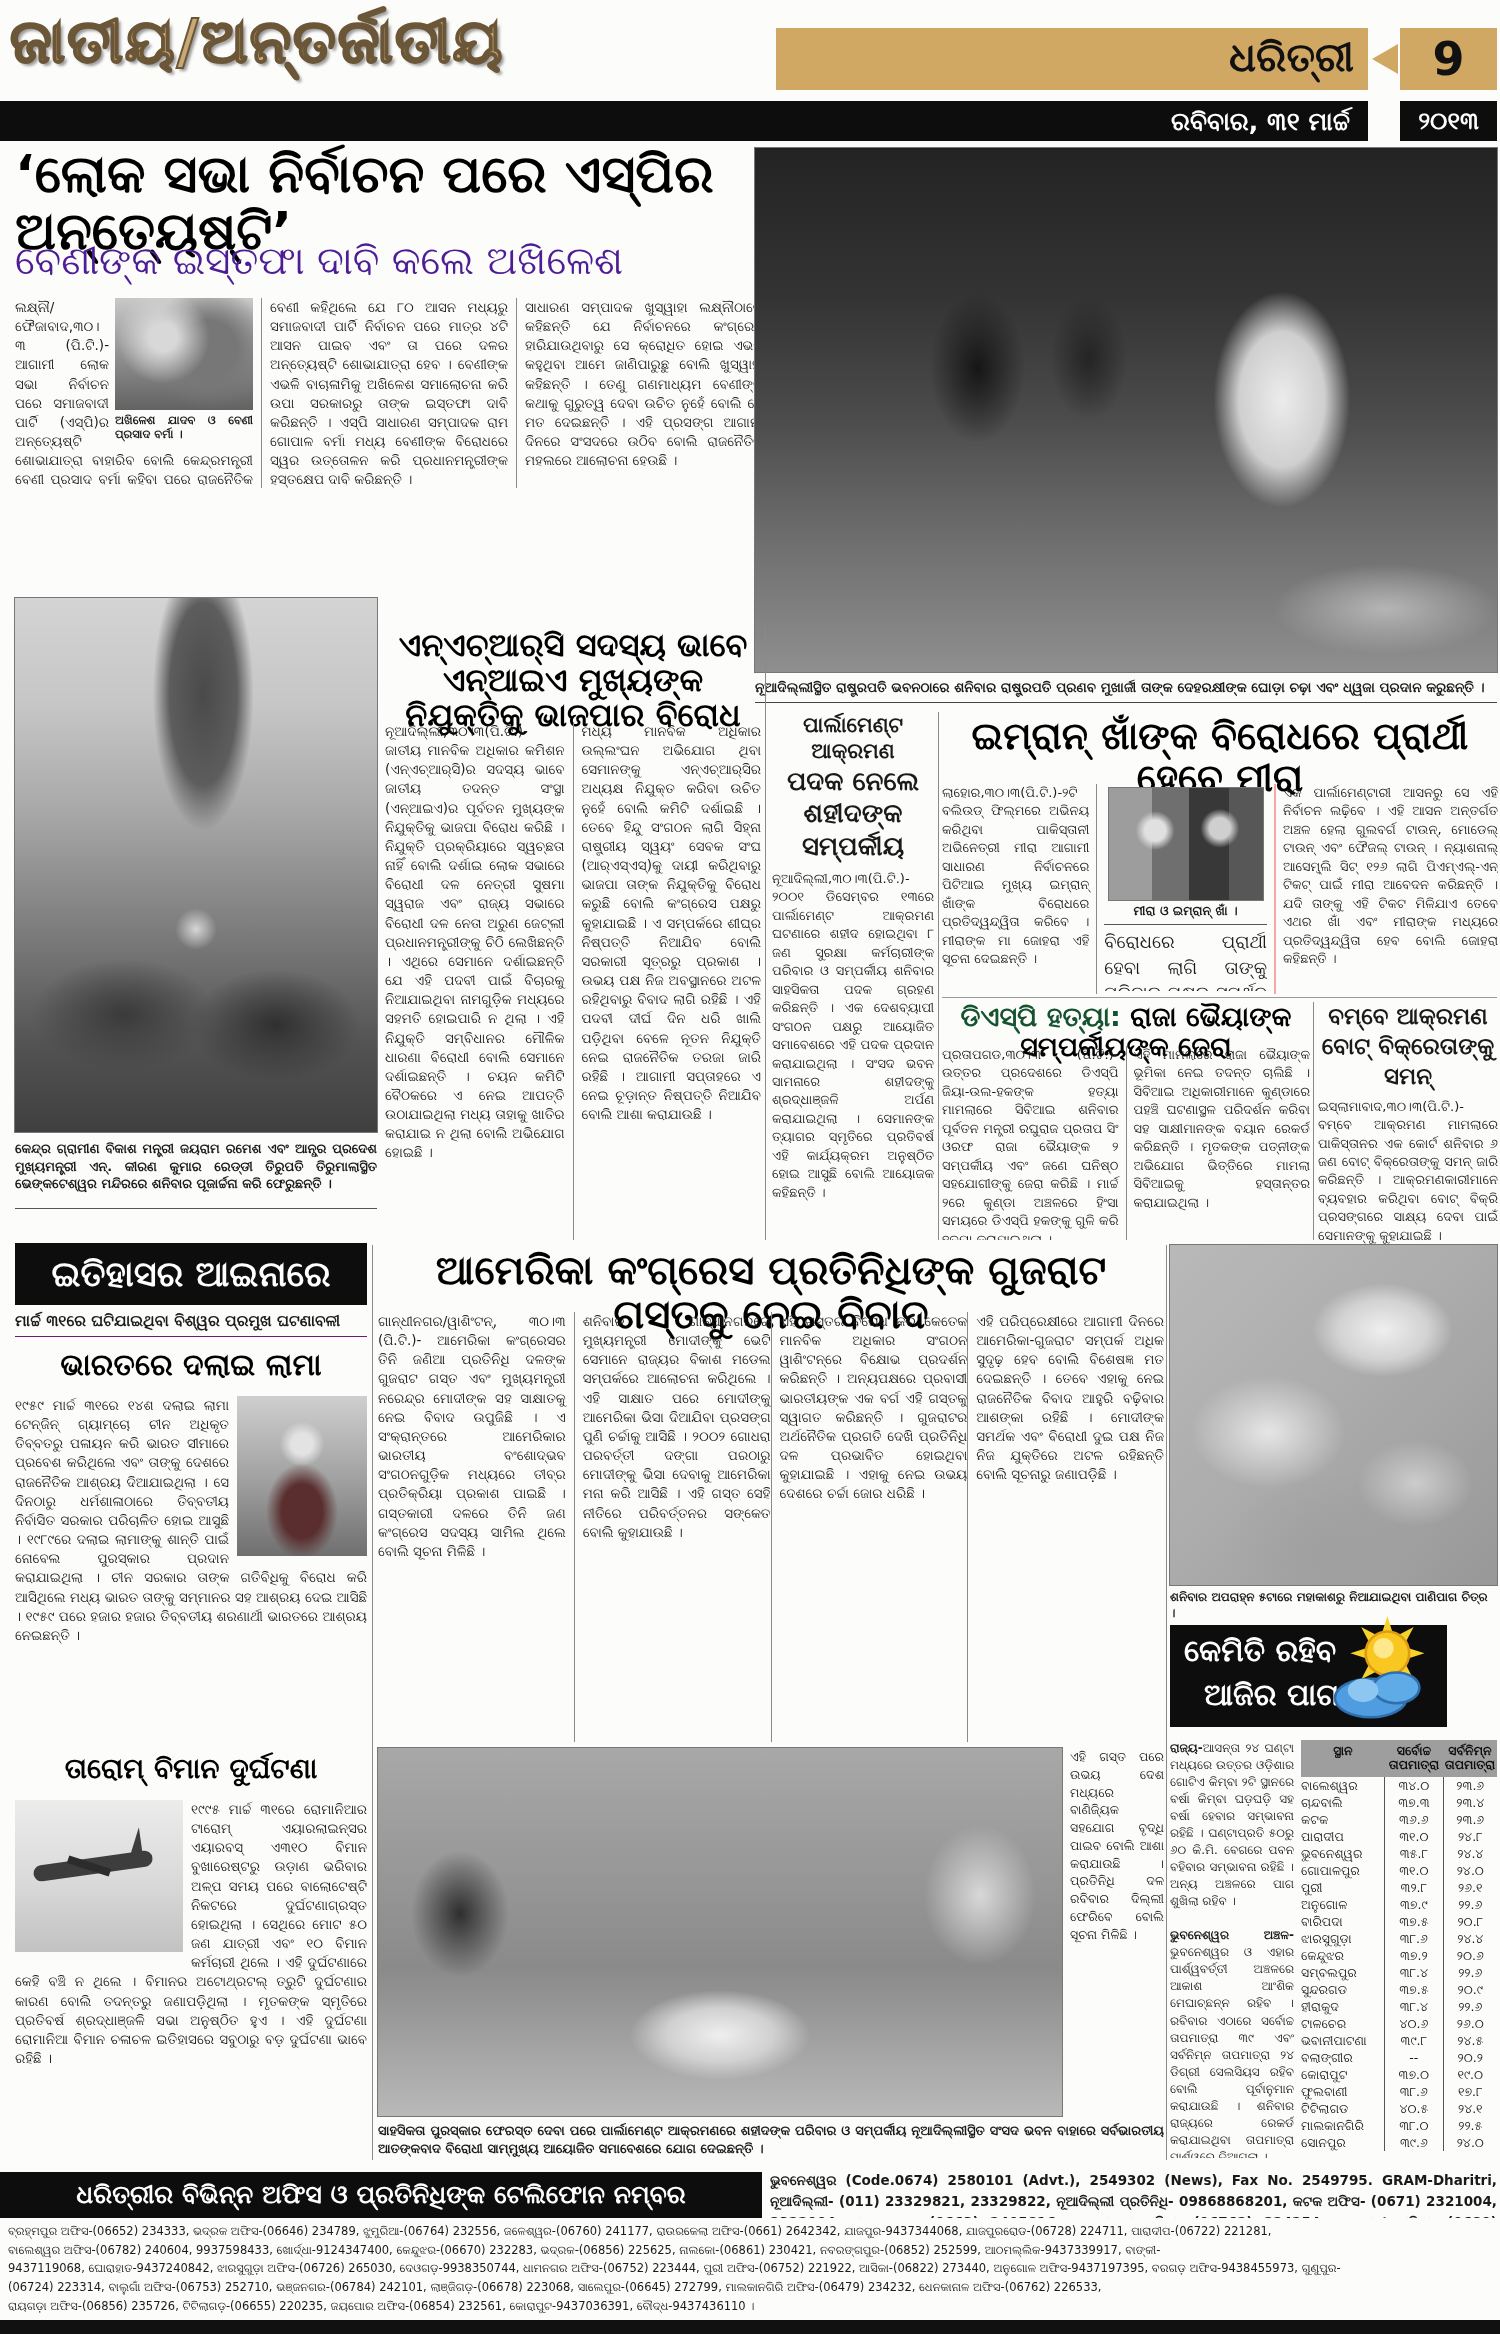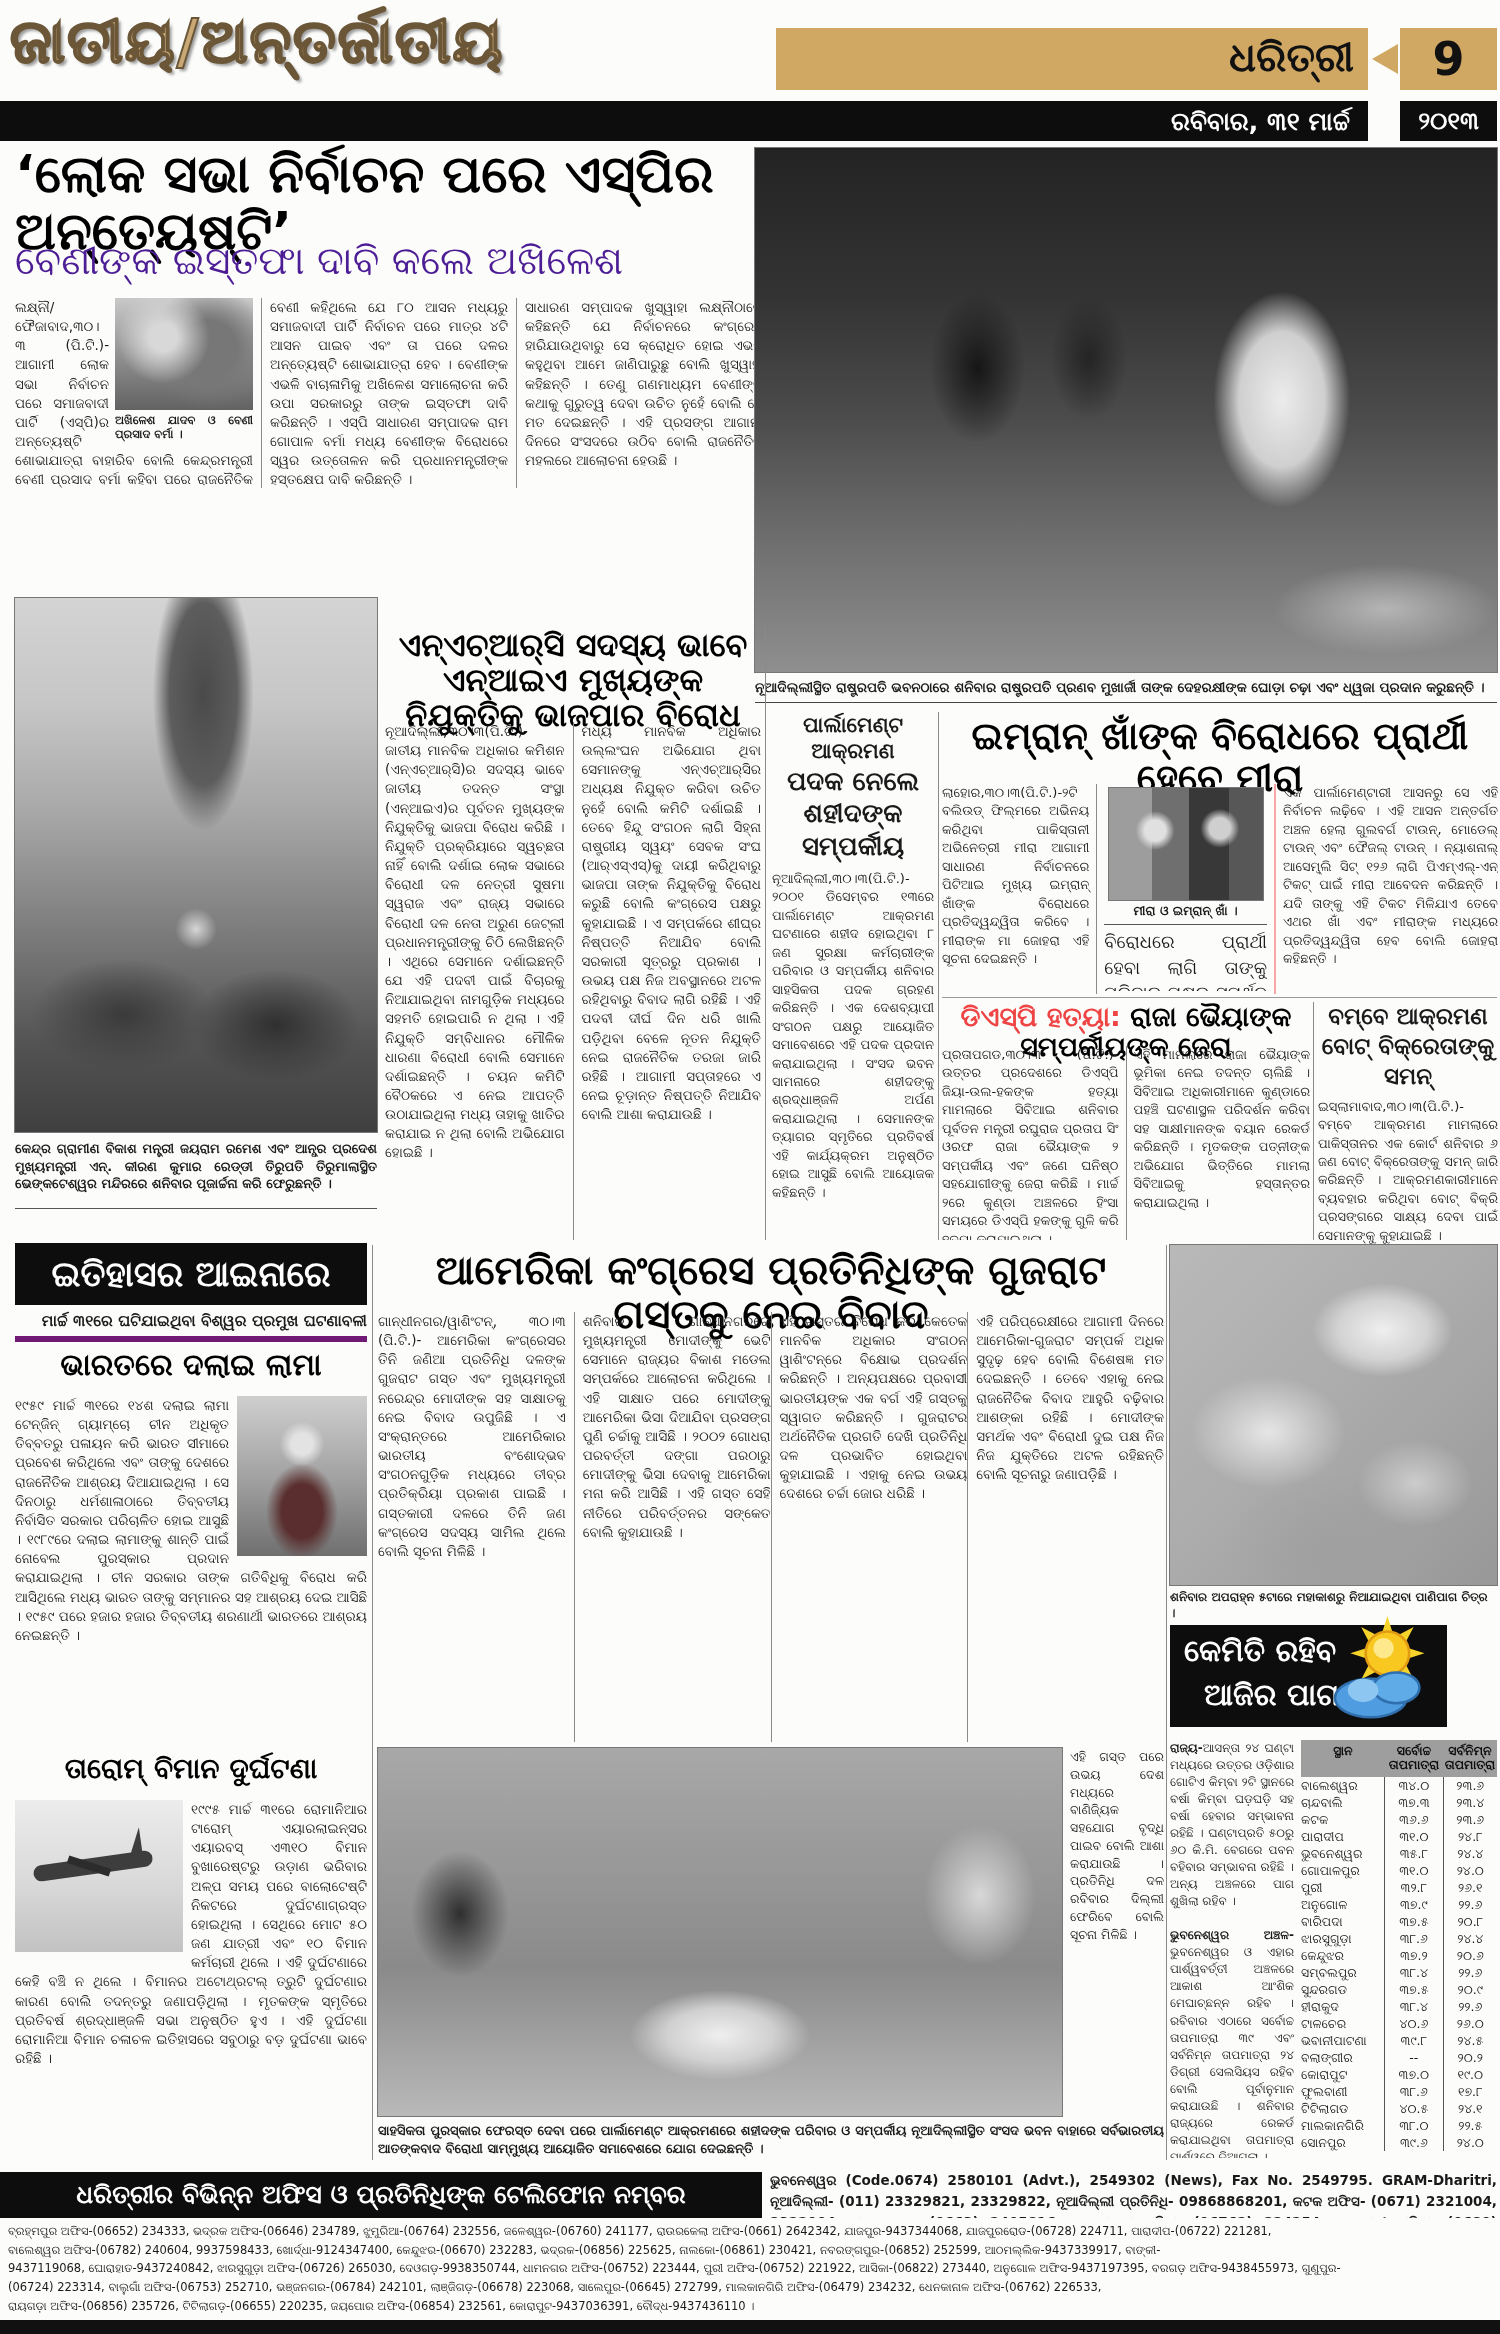--- a/index.html
+++ b/index.html
@@ -79,21 +79,21 @@
   .meera-photo{width:154px;height:112px;margin:0 auto;background:
       radial-gradient(circle 26px at 30% 38%,#e0e0e0 0 40%,transparent 75%),
       radial-gradient(circle 26px at 72% 36%,#cfcfcf 0 40%,transparent 75%),
       linear-gradient(90deg,#9d9d9d 0 28%,#6f6f6f 28% 52%,#383838 52% 78%,#575757 78% 100%);}
   .meera-cap{text-align:center;font-size:12.5px;font-weight:700;margin-top:3px;
       border-bottom:1px solid #555;padding-bottom:5px;}
   .meera-after{font-size:18px;margin-top:4px;height:62px;}
   .rule-imran-bottom{left:942px;top:997px;width:555px;border-top:1px solid #999;}
   
   .dsp-headline{left:942px;top:1002px;width:368px;font-size:27px;text-align:center;}
-  .dsp-gray{color:#ef4444;}
+  .dsp-gray{color:#14532d;}
   .dsp-body{left:942px;top:1046px;width:368px;height:194px;display:flex;}
   .dsp-col{width:184px;padding-right:7px;font-size:13px;}
   .dsp-col+.dsp-col{border-left:1px solid #8a8a8a;padding-left:7px;padding-right:0;}
   
   .bombay-col{left:1318px;top:1002px;width:180px;}
   .bombay-h{font-size:23px;font-weight:700;text-align:center;line-height:1.3;}
   .bombay-body{margin-top:6px;height:155px;font-size:13px;}
   .rule-bombay-left{left:1313px;top:1002px;height:238px;}
   
   .america-headline{left:378px;top:1248px;width:786px;font-size:40px;text-align:center;}
@@ -107,22 +107,22 @@
       radial-gradient(ellipse 70px 90px at 12% 45%,#2e2e2e 0%,transparent 70%),
       radial-gradient(ellipse 80px 100px at 88% 40%,#d8d8d8 0%,transparent 70%),
       linear-gradient(180deg,#a8a8a8 0%,#979797 35%,#8a8a8a 60%,#b9b9b9 100%);}
   .group-cap{left:378px;top:2122px;width:786px;}
   .am-col5{left:1070px;top:1748px;width:94px;font-size:12.5px;height:368px;}
   
   .rule-left-rail{left:372px;top:1245px;height:915px;}
   .rule-weather-rail{left:1166px;top:1245px;height:915px;}
   .hist-box{left:15px;top:1243px;width:352px;height:62px;background:#0d0d0d;text-align:center;}
   .hist-box span{color:#fff;font-size:35px;font-weight:700;line-height:62px;}
-  .hist-sub{left:15px;top:1312px;width:352px;font-size:15.5px;font-weight:700;text-align:right;
-      border-bottom:6px solid #701a75;padding-bottom:6px;}
+  .hist-sub{left:15px;top:1312px;width:352px;font-size:15.5px;font-weight:700;text-align:left;
+      border-bottom:1px solid #701a75;padding-bottom:6px;}
   .dalai-headline{left:15px;top:1348px;width:352px;font-size:30px;text-align:center;}
   .dalai-body{left:15px;top:1396px;width:352px;height:348px;}
   .dalai-photo{float:right;width:130px;height:160px;margin:0 0 5px 8px;background:
       radial-gradient(circle 30px at 50% 30%,#e3e3e3 0 35%,transparent 75%),
       radial-gradient(ellipse 45px 60px at 50% 72%,#5a2e2e 0 45%,transparent 80%),
       linear-gradient(180deg,#cfcfcf,#9e9e9e 55%,#6f6f6f);}
   .tarom-headline{left:15px;top:1754px;width:352px;font-size:28px;text-align:center;}
   .tarom-body{left:15px;top:1800px;width:352px;height:360px;}
   .plane-photo{float:left;width:168px;height:152px;margin:0 8px 5px 0;position:relative;background:
       linear-gradient(180deg,#ececec 0%,#d9d9d9 55%,#c2c2c2 100%);}

